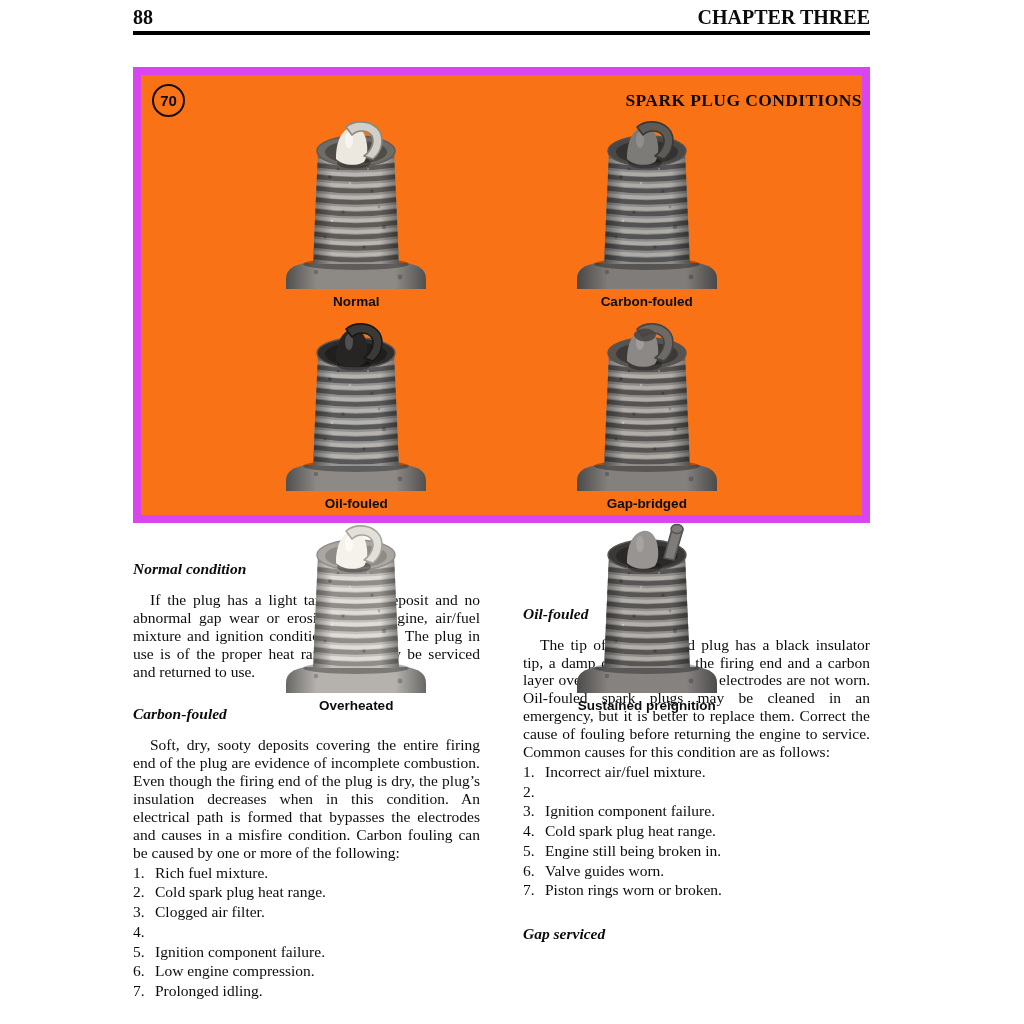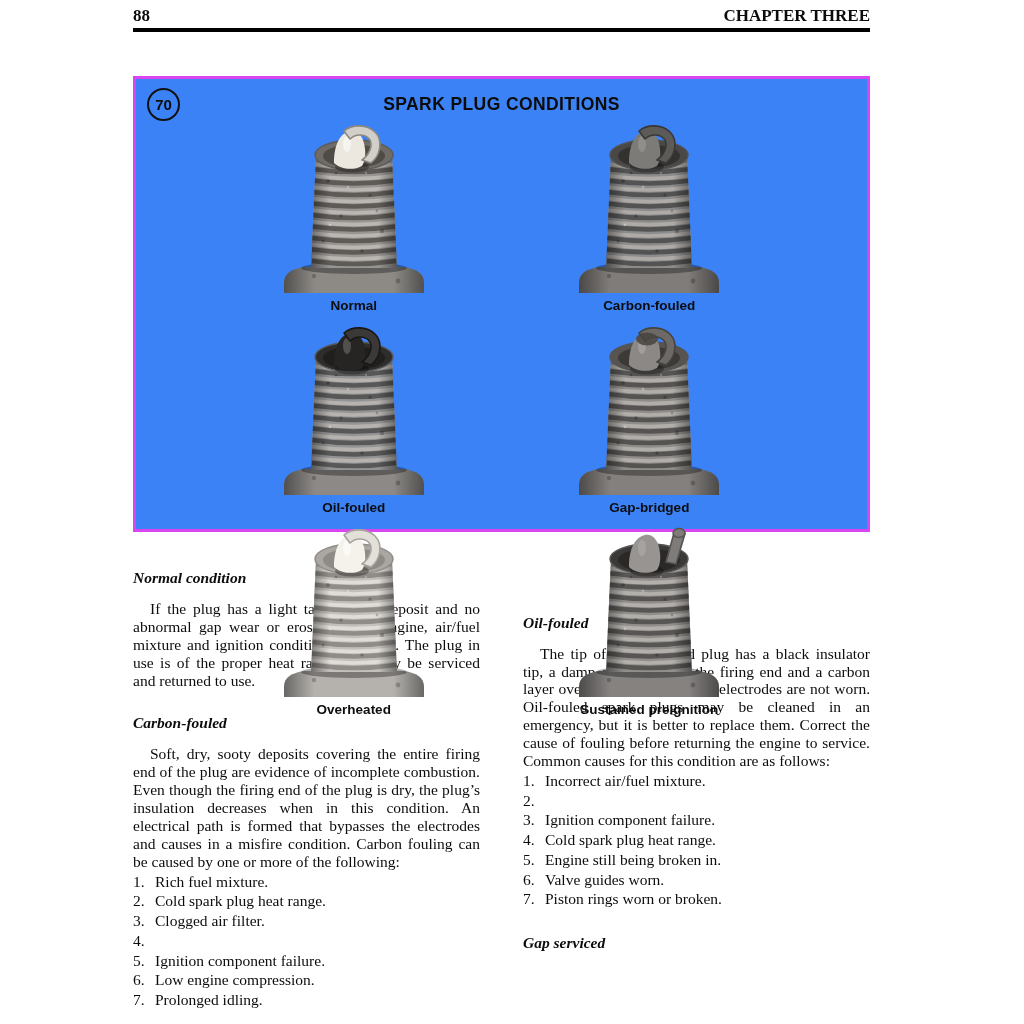--- a/index.html
+++ b/index.html
@@ -10,44 +10,44 @@
     background:#ffffff;
     padding:6px 154px 0 133px;
     overflow:hidden;
     font-family:"Liberation Serif", serif;
     color:#0c0c0c;
   }
   
   .hdr {
     display:flex; justify-content:space-between; align-items:baseline;
     font-family:"Liberation Serif", serif;
-    font-weight:bold; font-size:17px;
+    font-weight:bold; font-size:20px;
   }
   .hdr-rule {
     margin-top:2px; height:2px;
     border-top:3px solid #000;
     border-bottom:1px solid #000;
   }
   
   .figure-box {
     position:relative;
-    margin-top:44px;
+    margin-top:32px;
     width:737px; height:456px;
-    border:3px solid #d946ef;
-    background:#3b82f6;
+    border:8px solid #d946ef;
+    background:#f97316;
   }
   .fig-num {
     position:absolute; top:9px; left:11px;
     width:33px; height:33px; border:2px solid #111; border-radius:50%;
     display:flex; align-items:center; justify-content:center;
     font-family:"Liberation Sans", sans-serif; font-weight:bold; font-size:15px;
   }
   .fig-title {
-    text-align:center; margin-top:15px;
-    font-family:Liberation Sans, sans-serif;
+    text-align:right; margin-top:15px;
+    font-family:Liberation Serif, serif;
     font-weight:bold; font-size:17.5px; letter-spacing:.4px;
   }
   .plug-grid {
     display:grid; grid-template-columns:repeat(2,1fr);
     padding:6px 70px 0 70px; row-gap:10px;
   }
   .plug-cell { display:flex; flex-direction:column; align-items:center; }
   .plug-photo { width:152px; height:172px; }
   .plug-photo svg { display:block; }
   .plug-label {

